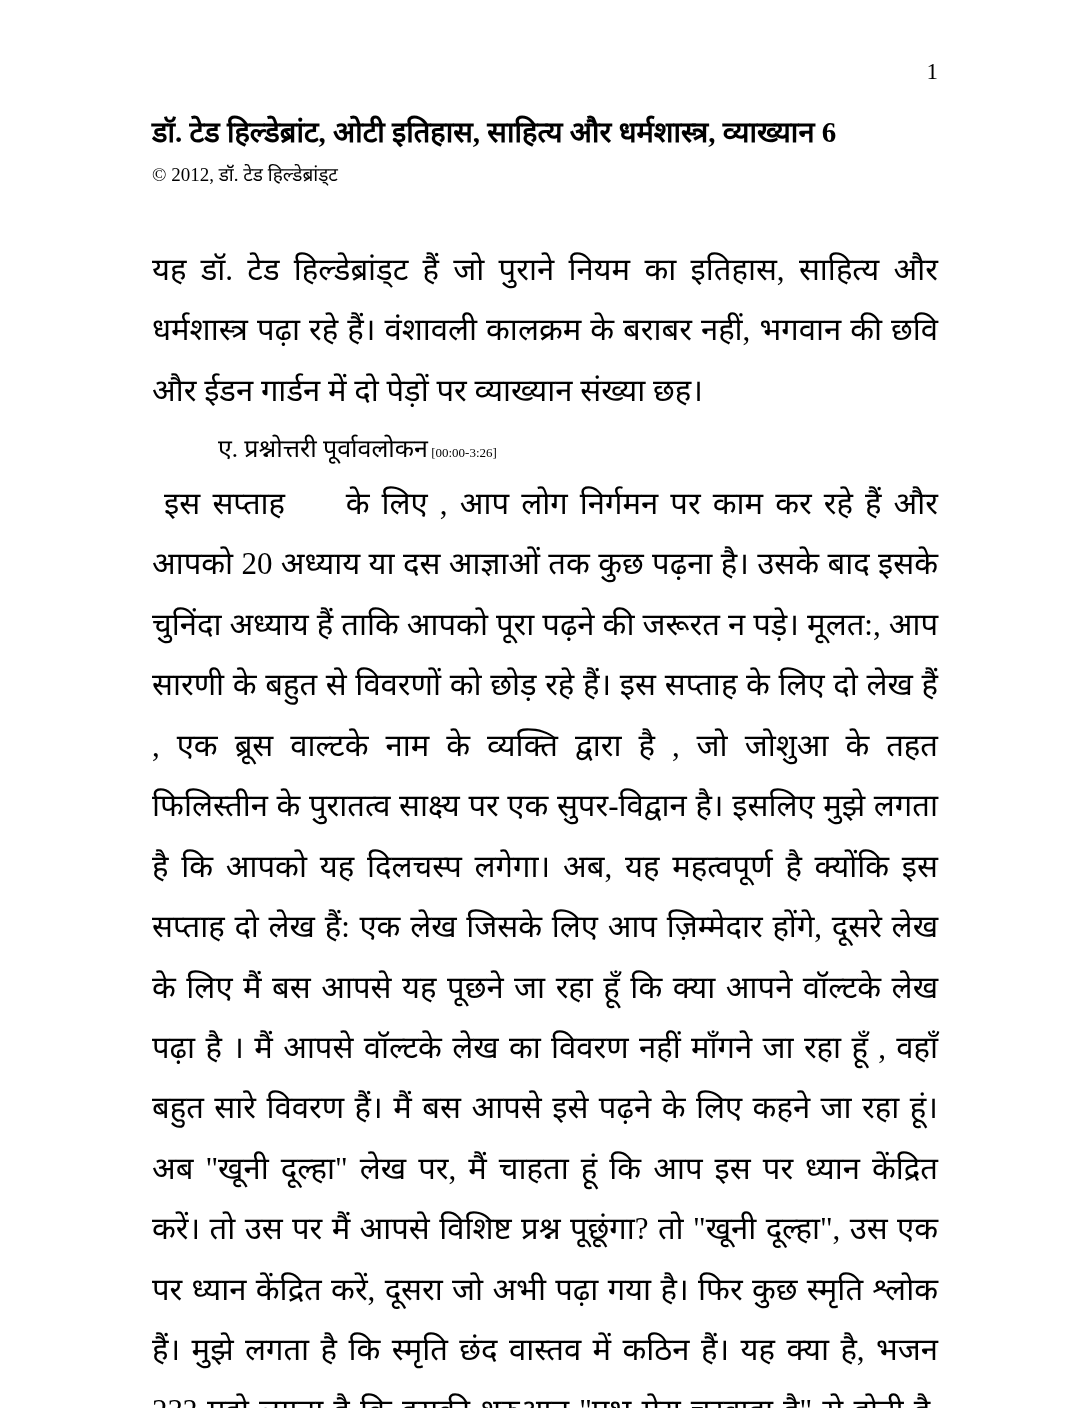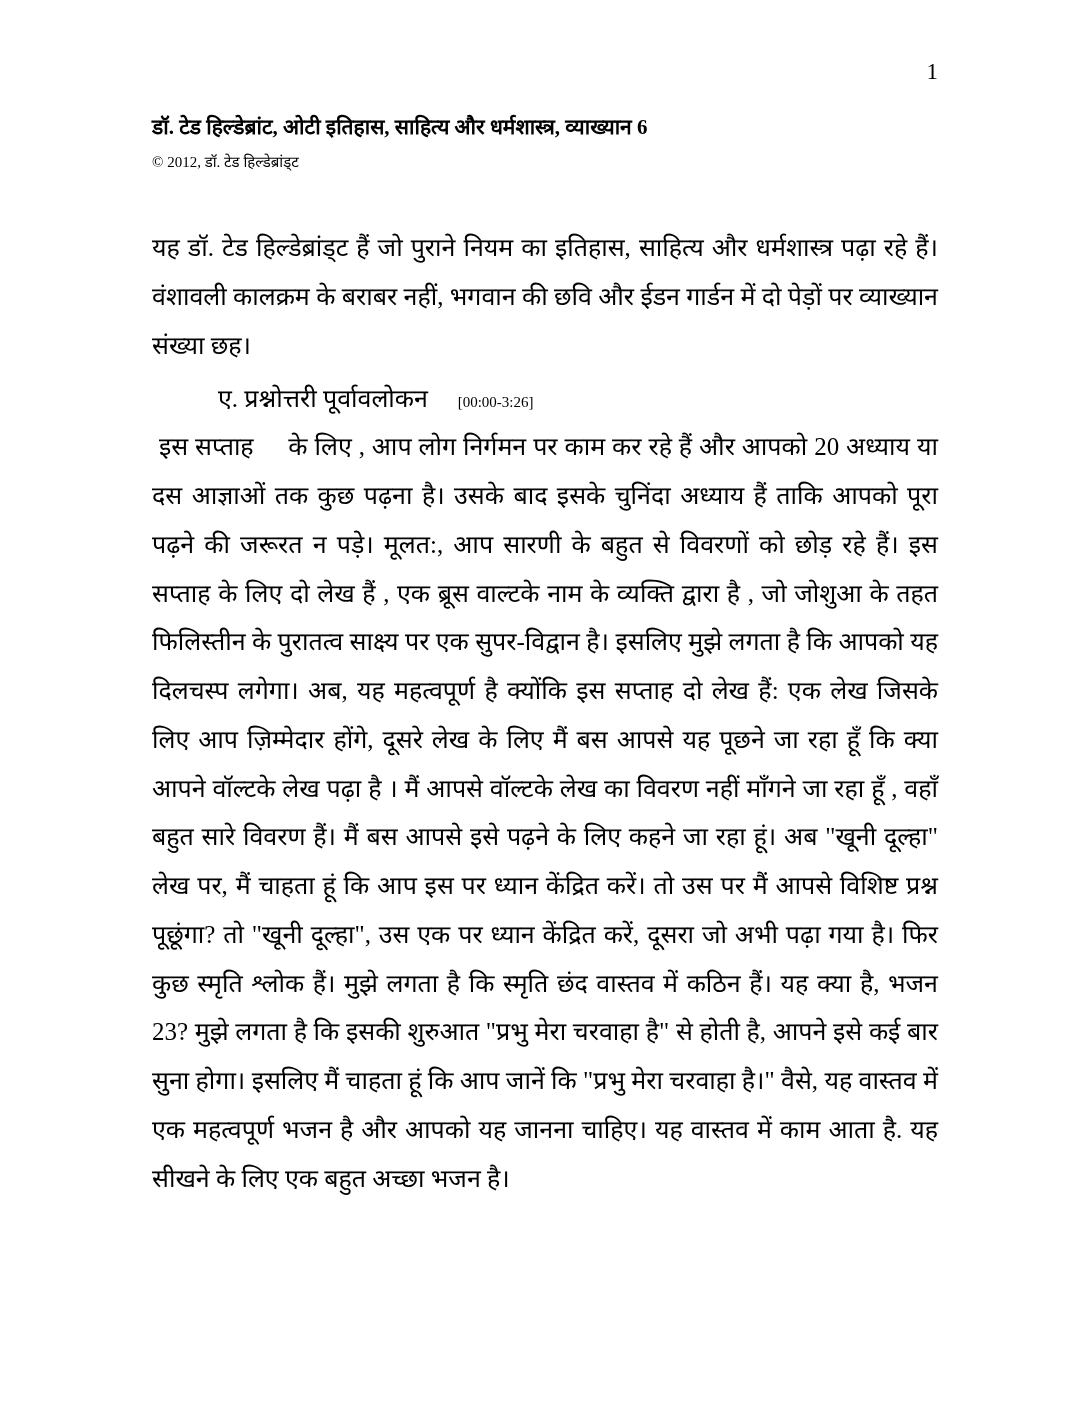--- a/index.html
+++ b/index.html
@@ -19,48 +19,47 @@
       padding: 58px 150px 40px 152px;
       overflow: hidden;
     }
     .page-number {
       text-align: right;
       font-size: 23px;
       line-height: 1.2;
       margin-bottom: 28px;
     }
     .doc-title {
-      font-size: 21px;
+      font-size: 29px;
       font-weight: bold;
       line-height: 1.3;
       margin: 0 0 10px 0;
     }
     .copyright {
-      font-size: 15px;
+      font-size: 19px;
       line-height: 1.3;
       margin: 12px 0 52px 0;
     }
     .para {
-      font-size: 25px;
+      font-size: 31px;
       line-height: 1.95;
       text-align: justify;
       margin: 0 0 4px 0;
     }
     .section-heading {
       font-size: 25px;
       line-height: 1.95;
       margin: 0 0 0 66px;
     }
     .section-heading .heading-text {
       font-weight: normal;
     }
     .section-heading .timestamp {
       font-weight: normal;
-      font-size: 15px;
-      margin-left: 26px;
+      font-size: 13px;
     }
     .indented {
       text-indent: 66px;
       margin-top: 4px;
     }
   </style>
 </head>
 <body>
 
 <div class="page">

